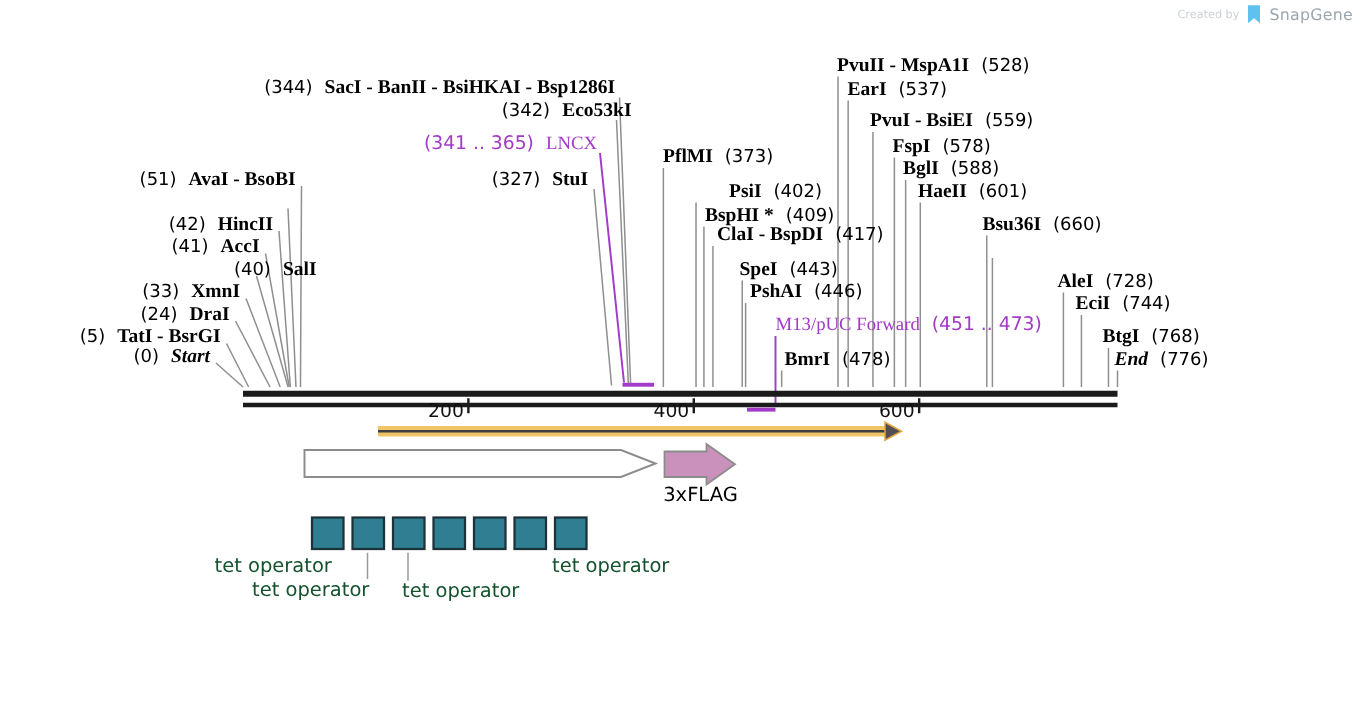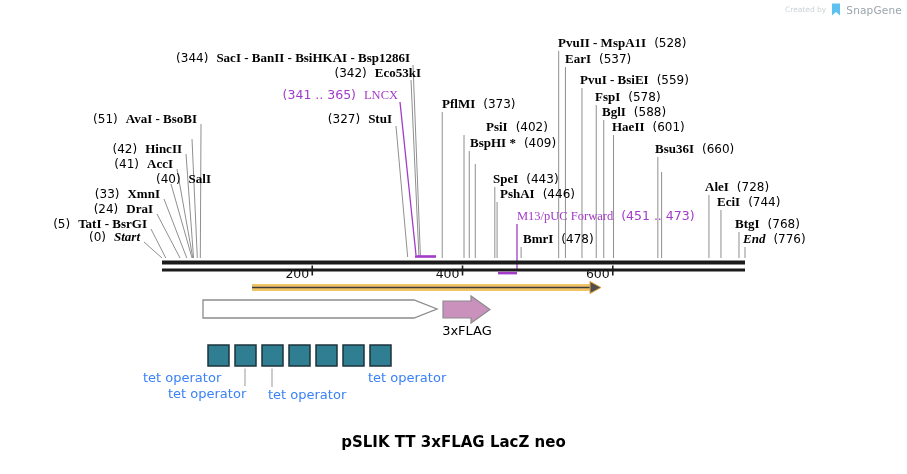--- a/index.html
+++ b/index.html
@@ -10,21 +10,21 @@
   .site-label{position:absolute;white-space:nowrap;font-size:13px;line-height:14px;color:#000;}
   .site-label .enz{font-weight:bold;font-family:Liberation Serif, serif;}
   .site-label .pos{font-weight:normal;font-size:12px;}
   .site-label span + span{margin-left:8px;}
   .site-label.purple .enz,.site-label.purple .pos{color:#a23bc8;font-weight:normal;font-size:12.5px;}
   .site-label.topo .enz{font-style:italic;}
   .ruler-num{position:absolute;font-size:12.5px;line-height:13px;color:#111;}
   .feat-label{position:absolute;font-size:13px;line-height:15px;color:#000;text-align:center;}
   #tre-label{left:203px;top:302px;width:217px;font-size:13.5px;}
   #flag-label{left:436px;top:323px;width:62px;}
-  .tet-label{position:absolute;font-size:13px;line-height:14px;color:#3b82f6;white-space:nowrap;}
+  .tet-label{position:absolute;font-size:13px;line-height:14px;color:#14532d;white-space:nowrap;}
   #title-block{position:absolute;left:0;right:0;top:434px;text-align:center;}
   #plasmid-title{font-size:15px;font-weight:bold;color:#000;line-height:17px;}
   #plasmid-length{font-size:12.5px;color:#000;line-height:14px;}
   #watermark{position:absolute;top:3px;right:5px;display:flex;align-items:center;gap:5px;}
   #watermark .created{font-size:7.5px;color:#cdd2d6;}
   #watermark .brand{font-size:10.5px;color:#9aa5ad;font-weight:500;letter-spacing:0.2px;}
 </style>
 </head>
 <body>
 
@@ -103,39 +103,39 @@
       <div class="site-label" style="right: 754px; top: 202px;"><span class="pos">(24)</span><span class="enz">DraI</span></div>
       <div class="site-label" style="right: 760px; top: 217px;"><span class="pos">(5)</span><span class="enz">TatI - BsrGI</span></div>
       <div class="site-label topo" style="right: 767px; top: 230px;"><span class="pos">(0)</span><span class="enz">Start</span></div>
       <div class="site-label" style="right: 497px; top: 51px;"><span class="pos">(344)</span><span class="enz">SacI - BanII - BsiHKAI - Bsp1286I</span></div>
       <div class="site-label" style="right: 486px; top: 66px;"><span class="pos">(342)</span><span class="enz">Eco53kI</span></div>
       <div class="site-label purple" style="right: 509px; top: 88px;"><span class="pos">(341 .. 365)</span><span class="enz">LNCX</span></div>
       <div class="site-label" style="right: 515px; top: 112px;"><span class="pos">(327)</span><span class="enz">StuI</span></div>
       <div class="site-label" style="left: 442px; top: 97px;"><span class="enz">PflMI</span><span class="pos">(373)</span></div>
       <div class="site-label" style="left: 463px; top: 120px; margin-left: 23px;"><span class="enz">PsiI</span><span class="pos">(402)</span></div>
       <div class="site-label" style="left: 470px; top: 136px;"><span class="enz">BspHI *</span><span class="pos">(409)</span></div>
+      <div class="site-label" style="left: 478px; top: 149px;"><span class="enz">ClaI - BspDI</span><span class="pos">(417)</span></div>
       <div class="site-label" style="left: 493px; top: 172px;"><span class="enz">SpeI</span><span class="pos">(443)</span></div>
       <div class="site-label" style="left: 500px; top: 187px;"><span class="enz">PshAI</span><span class="pos">(446)</span></div>
       <div class="site-label purple" style="left: 517px; top: 209px;"><span class="enz">M13/pUC Forward</span><span class="pos">(451 .. 473)</span></div>
       <div class="site-label" style="left: 523px; top: 232px;"><span class="enz">BmrI</span><span class="pos">(478)</span></div>
       <div class="site-label" style="left: 558px; top: 36px;"><span class="enz">PvuII - MspA1I</span><span class="pos">(528)</span></div>
       <div class="site-label" style="left: 565px; top: 52px;"><span class="enz">EarI</span><span class="pos">(537)</span></div>
       <div class="site-label" style="left: 580px; top: 73px;"><span class="enz">PvuI - BsiEI</span><span class="pos">(559)</span></div>
       <div class="site-label" style="left: 595px; top: 90px;"><span class="enz">FspI</span><span class="pos">(578)</span></div>
       <div class="site-label" style="left: 602px; top: 105px;"><span class="enz">BglI</span><span class="pos">(588)</span></div>
       <div class="site-label" style="left: 612px; top: 120px;"><span class="enz">HaeII</span><span class="pos">(601)</span></div>
       <div class="site-label" style="left: 655px; top: 142px;"><span class="enz">Bsu36I</span><span class="pos">(660)</span></div>
       <div class="site-label" style="left: 705px; top: 180px;"><span class="enz">AleI</span><span class="pos">(728)</span></div>
       <div class="site-label" style="left: 717px; top: 195px;"><span class="enz">EciI</span><span class="pos">(744)</span></div>
       <div class="site-label" style="left: 735px; top: 217px;"><span class="enz">BtgI</span><span class="pos">(768)</span></div>
       <div class="site-label topo" style="left: 743px; top: 232px;"><span class="enz">End</span><span class="pos">(776)</span></div>
     </div>
 
   <div id="title-block">
-    <div id="plasmid-title">pSLIK TT 3xFLAG LacZ neo</div>
   </div>
 
   <div id="watermark">
     <span class="created">Created by</span>
     <svg width="10" height="13">
       <path d="M1 0.5 h8 v12 l-4 -3.4 l-4 3.4 z" fill="#5ec1f0"></path>
     </svg>
     <span class="brand">SnapGene</span>
   </div>
 </div>

